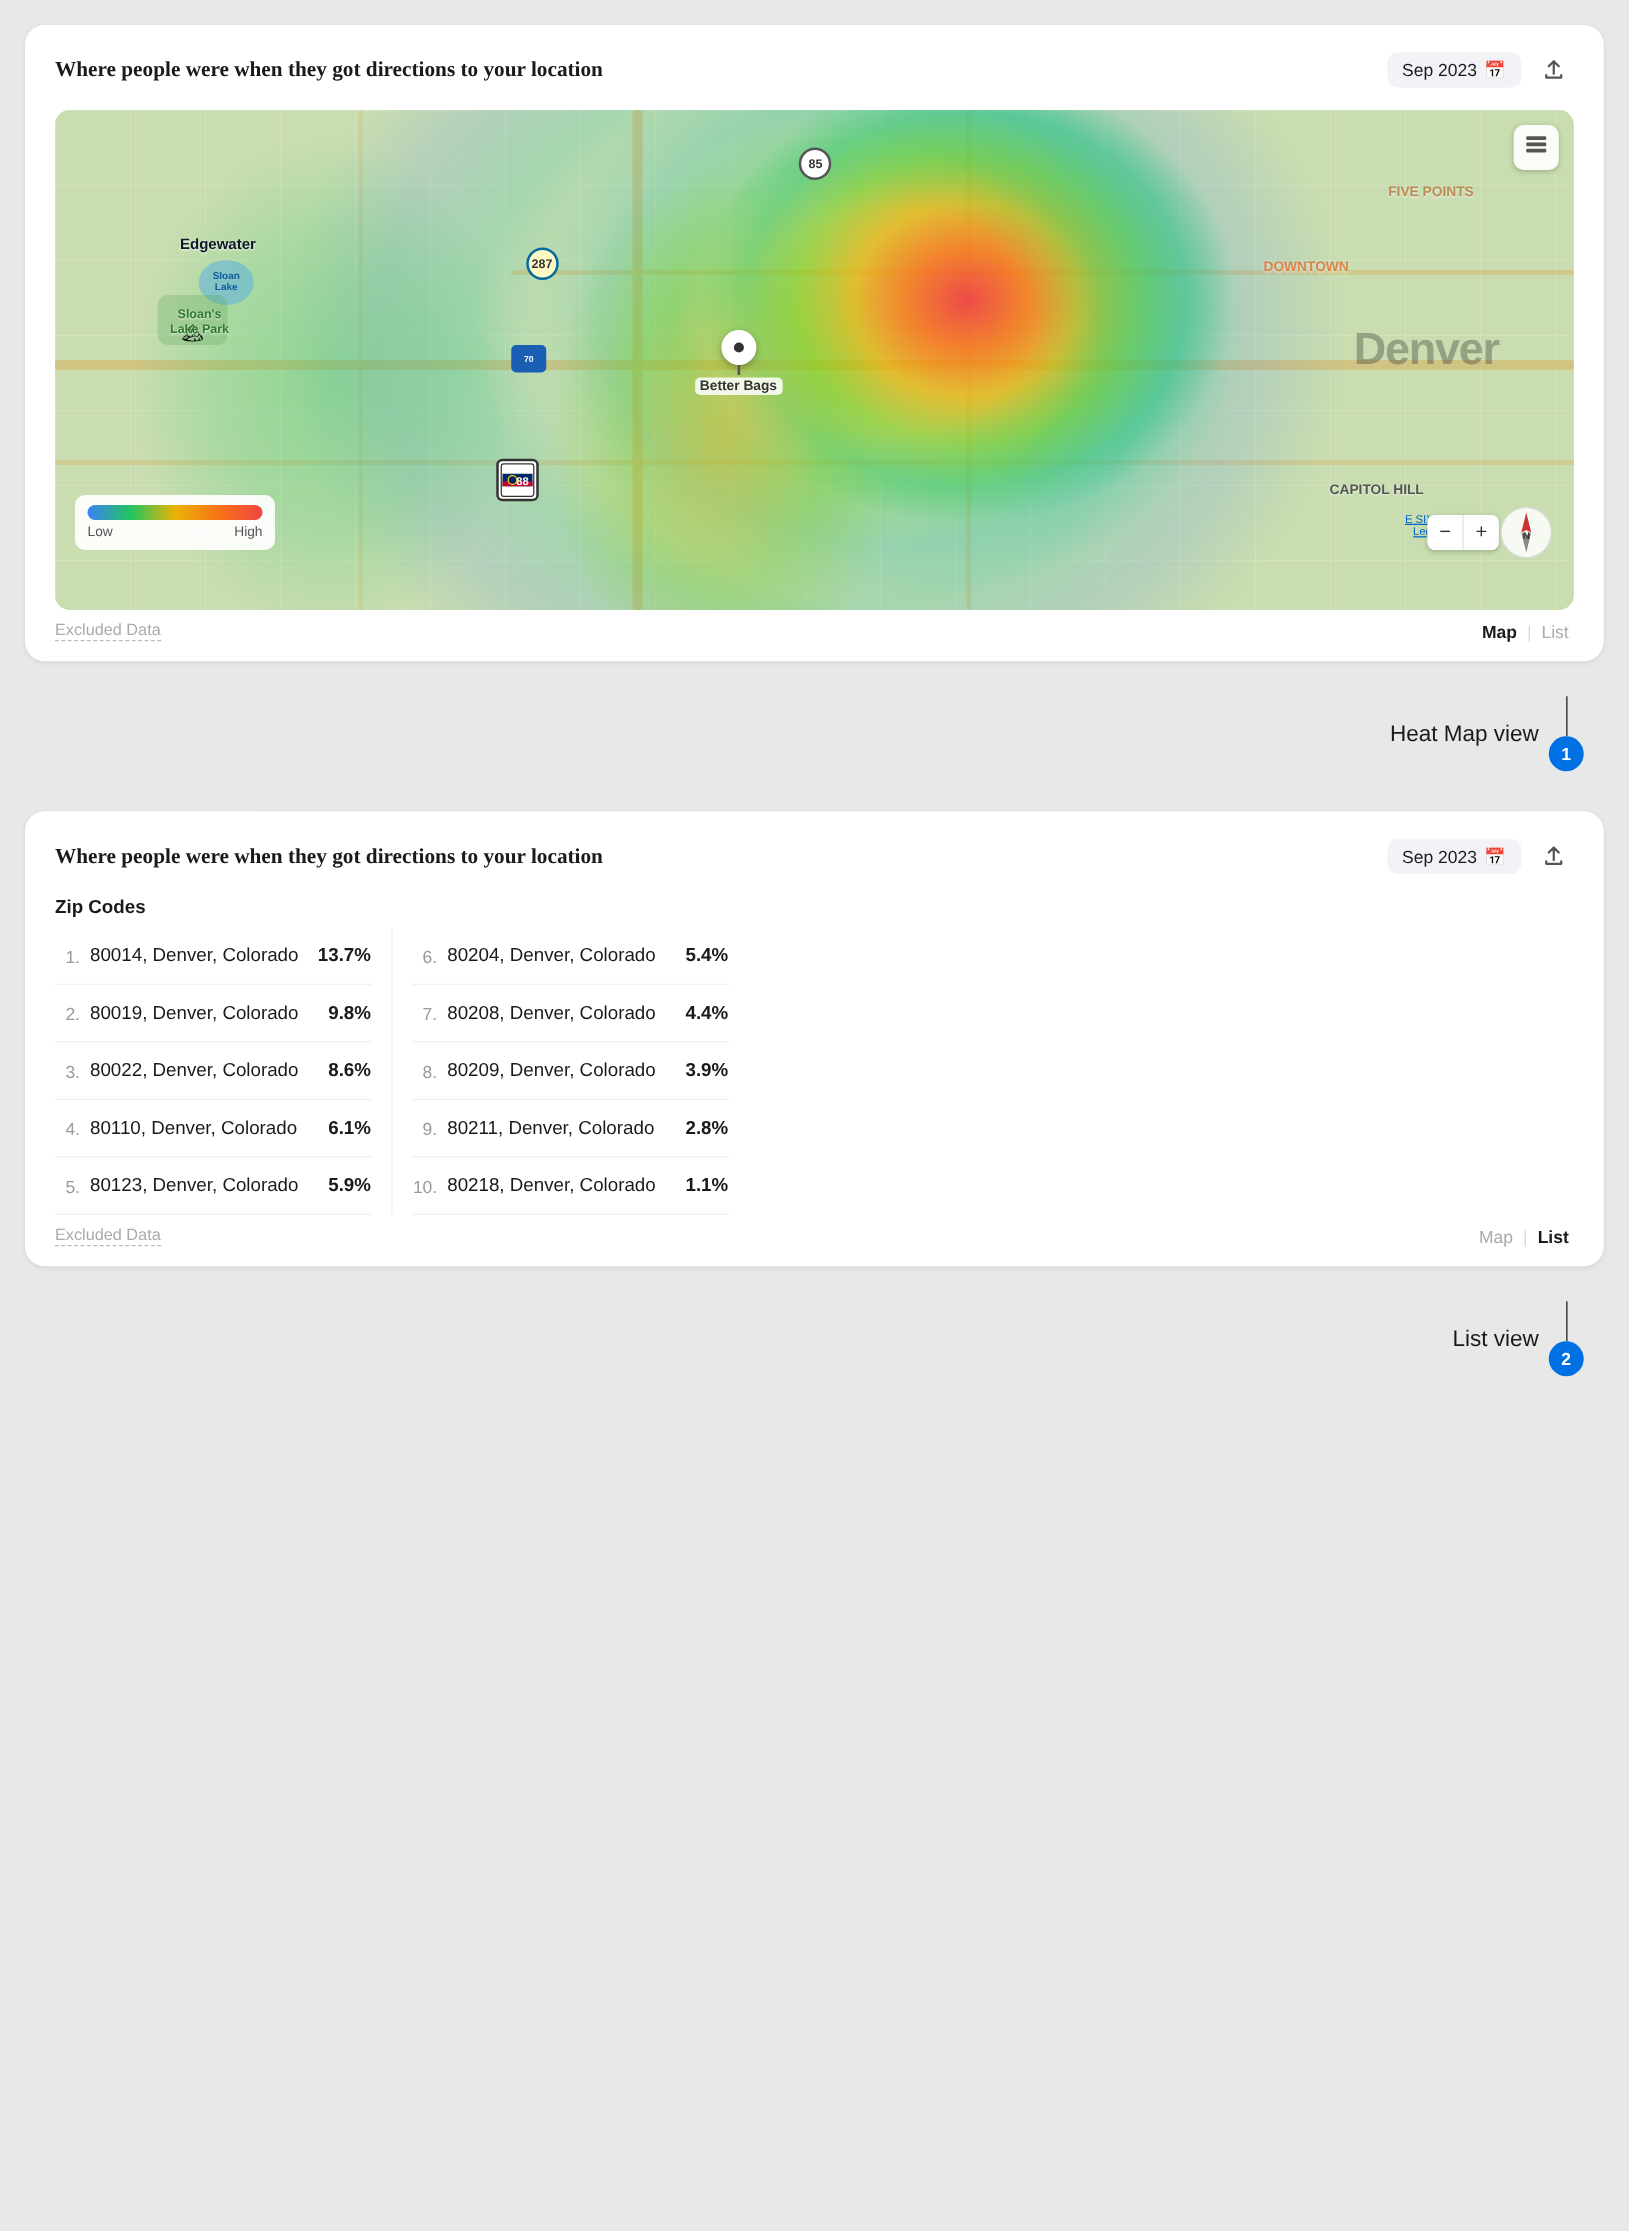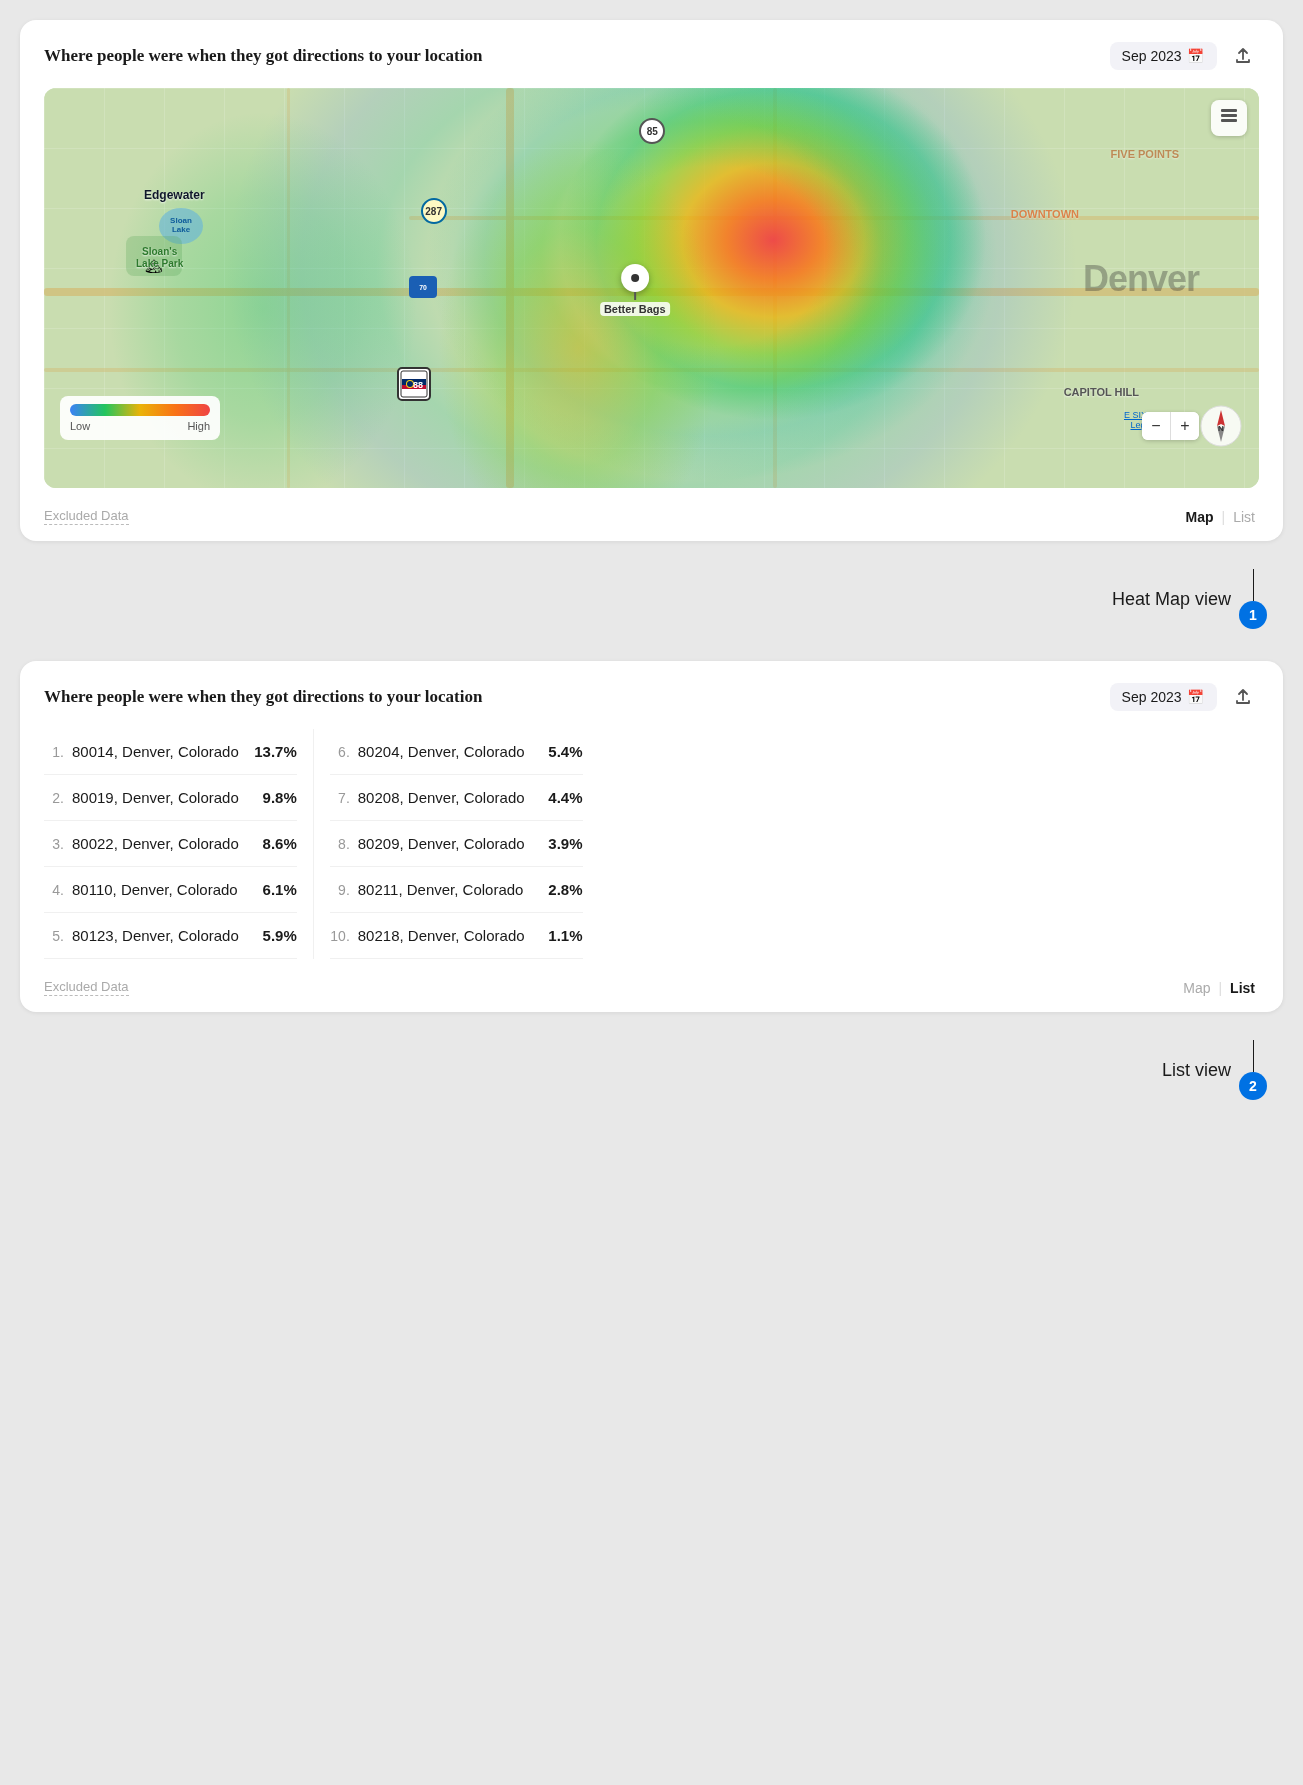--- a/index.html
+++ b/index.html
@@ -107,21 +107,20 @@
       background: rgba(200, 180, 100, 0.7);
       border-radius: 3px;
     }
 
     .map-pin {
       position: absolute;
       display: flex;
       flex-direction: column;
       align-items: center;
       transform: translate(-50%, -100%);
-      margin-left: 44px;
     }
 
     .map-pin-circle {
       width: 28px;
       height: 28px;
       background: white;
       border-radius: 50%;
       display: flex;
       align-items: center;
       justify-content: center;
@@ -262,21 +261,21 @@
       color: white;
       border-color: #1a5fb4;
       border-radius: 4px;
     }
 
     
     .card-footer {
       display: flex;
       align-items: center;
       justify-content: space-between;
-      margin-top: 16px;
+      margin-top: 4px;
       padding-top: 4px;
     }
 
     .excluded-data {
       font-size: 13px;
       color: #aaa;
       border-bottom: 1px dashed #bbb;
       padding-bottom: 1px;
       cursor: pointer;
     }
@@ -665,20 +664,21 @@
         <span>📅</span>
       </div>
       <div class="export-btn">
         <svg width="20" height="20" viewBox="0 0 20 20" fill="none">
           <path d="M10 3v10M6 7l4-4 4 4M4 14v2h12v-2" stroke="#555" stroke-width="1.8" stroke-linecap="round" stroke-linejoin="round"></path>
         </svg>
       </div>
     </div>
   </div>
 
+  <div class="zip-codes-title">Zip Codes</div>
 
   <div style="display:flex;gap:0;">
 
     <div class="zip-list-col" id="left-col">
         <div class="zip-list-item">
       <span class="zip-rank">1.</span>
       <span class="zip-name">80014, Denver, Colorado</span>
       <span class="zip-pct">13.7%</span>
     </div>
         <div class="zip-list-item">

